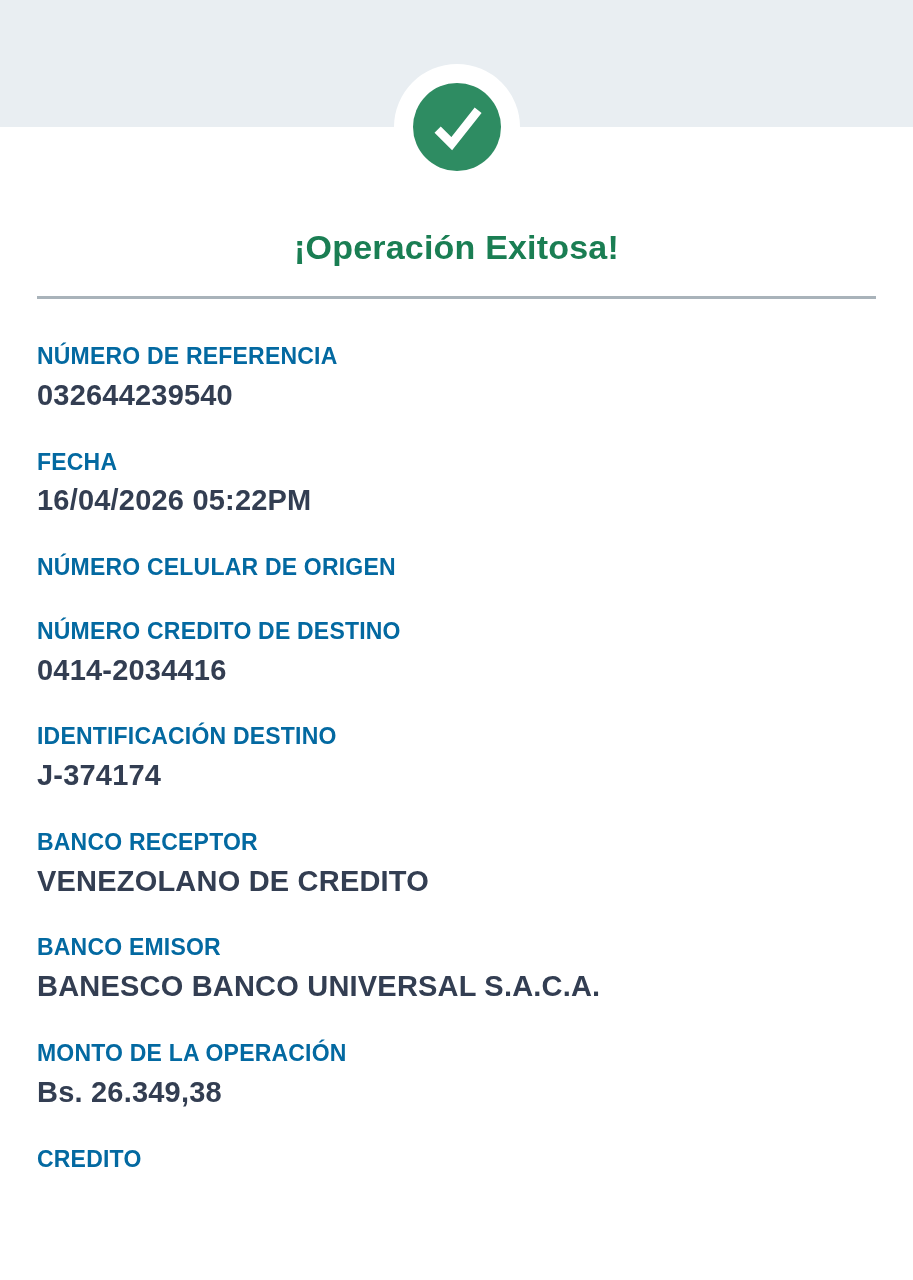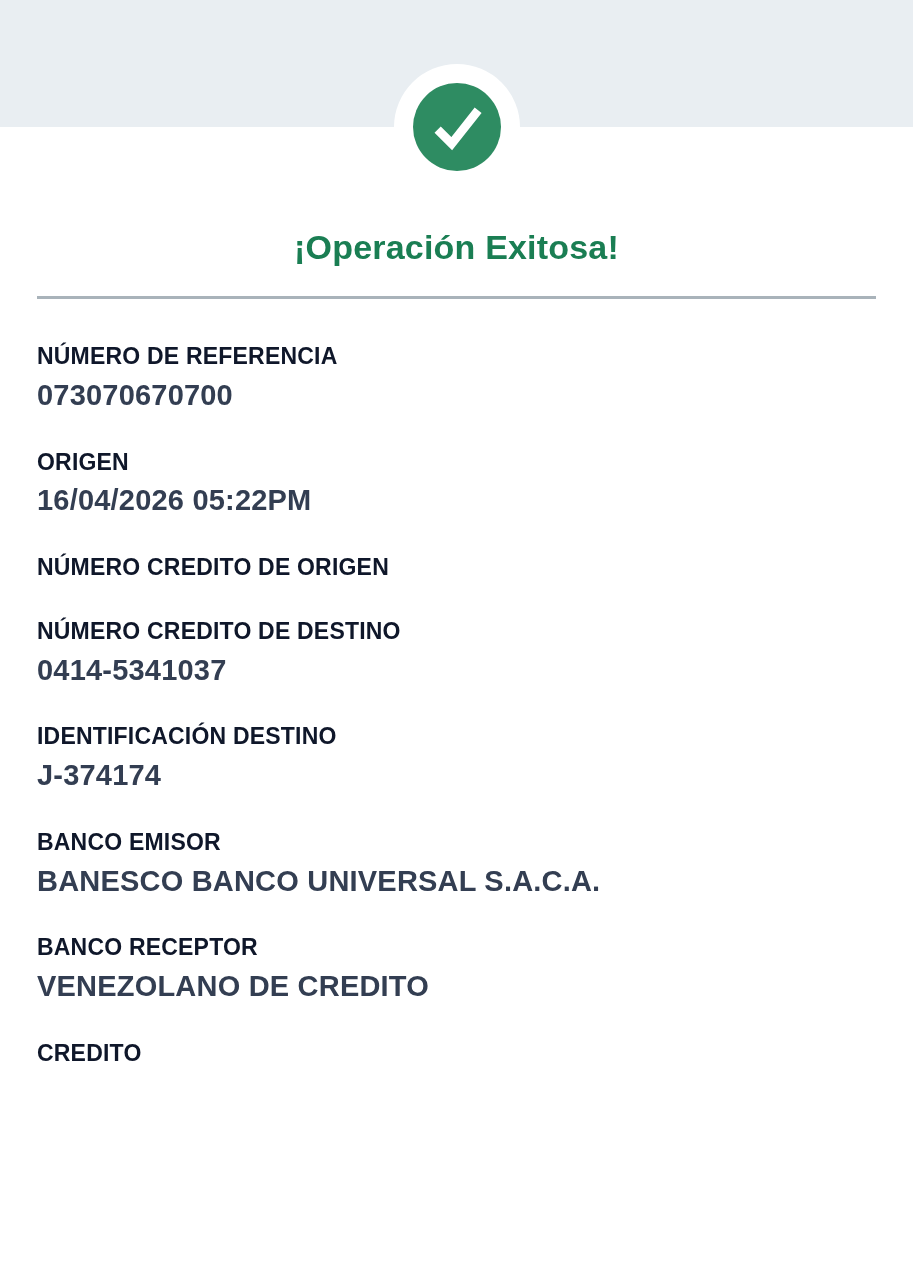--- a/index.html
+++ b/index.html
@@ -69,21 +69,21 @@
     left: 37px;
     width: 839px;
   }
   .field-group {
     margin-bottom: 35px;
   }
   .field-label {
     display: block;
     font-size: 23px;
     font-weight: 600;
-    color: #0f172a;
+    color: #0369a1;
     line-height: 1.25;
     letter-spacing: 0.2px;
   }
   .field-value {
     display: block;
     margin-top: 7px;
     font-size: 29px;
     font-weight: bold;
     color: #333e52;
     line-height: 1.2;
@@ -104,43 +104,47 @@
     </svg>
   </div>
 
   <div class="title">¡Operación Exitosa!</div>
 
   <div class="divider"></div>
 
   <div class="fields">
     <div class="field-group">
       <span class="field-label">NÚMERO DE REFERENCIA</span>
-      <span class="field-value">073070670700</span>
+      <span class="field-value">032644239540</span>
     </div>
     <div class="field-group">
-      <span class="field-label">ORIGEN</span>
+      <span class="field-label">FECHA</span>
       <span class="field-value">16/04/2026 05:22PM</span>
     </div>
     <div class="field-group">
-      <span class="field-label">NÚMERO CREDITO DE ORIGEN</span>
+      <span class="field-label">NÚMERO CELULAR DE ORIGEN</span>
     </div>
     <div class="field-group">
       <span class="field-label">NÚMERO CREDITO DE DESTINO</span>
-      <span class="field-value">0414-5341037</span>
+      <span class="field-value">0414-2034416</span>
     </div>
     <div class="field-group">
       <span class="field-label">IDENTIFICACIÓN DESTINO</span>
       <span class="field-value">J-374174</span>
     </div>
     <div class="field-group">
+      <span class="field-label">BANCO RECEPTOR</span>
+      <span class="field-value">VENEZOLANO DE CREDITO</span>
+    </div>
+    <div class="field-group">
       <span class="field-label">BANCO EMISOR</span>
       <span class="field-value">BANESCO BANCO UNIVERSAL S.A.C.A.</span>
     </div>
     <div class="field-group">
-      <span class="field-label">BANCO RECEPTOR</span>
-      <span class="field-value">VENEZOLANO DE CREDITO</span>
+      <span class="field-label">MONTO DE LA OPERACIÓN</span>
+      <span class="field-value">Bs. 26.349,38</span>
     </div>
     <div class="field-group">
       <span class="field-label">CREDITO</span>
     </div>
   </div>
 
 </div>
 
 </body></html>

